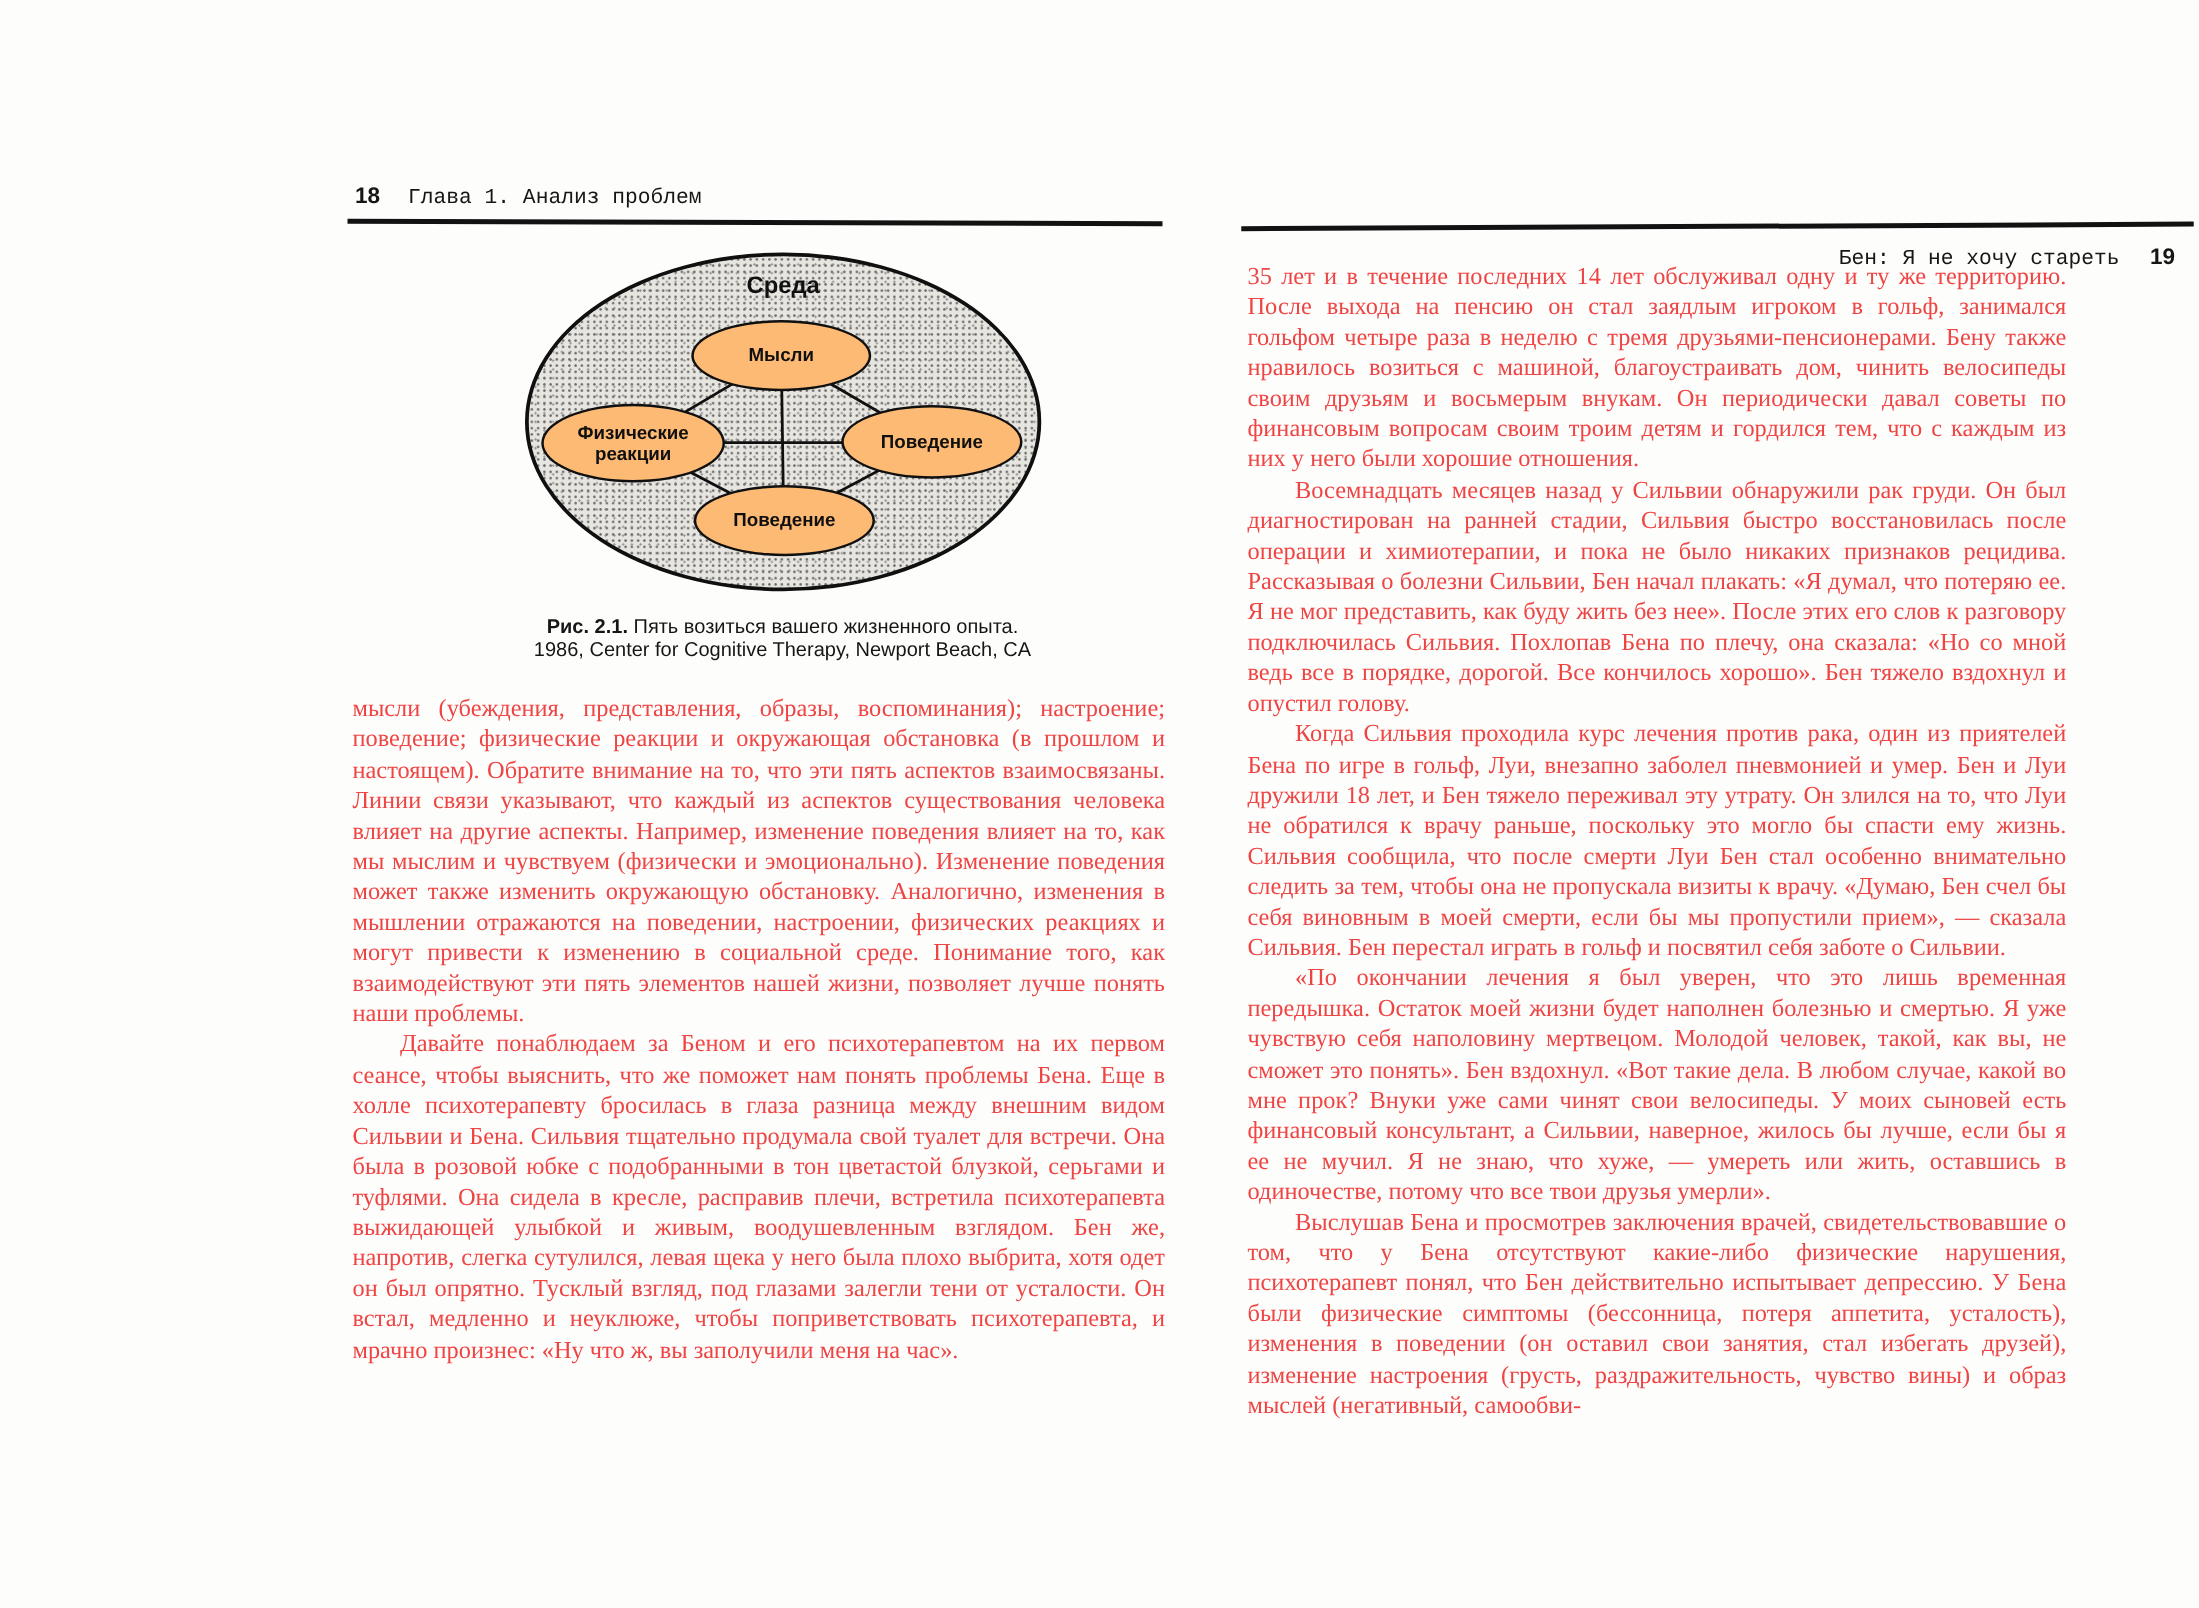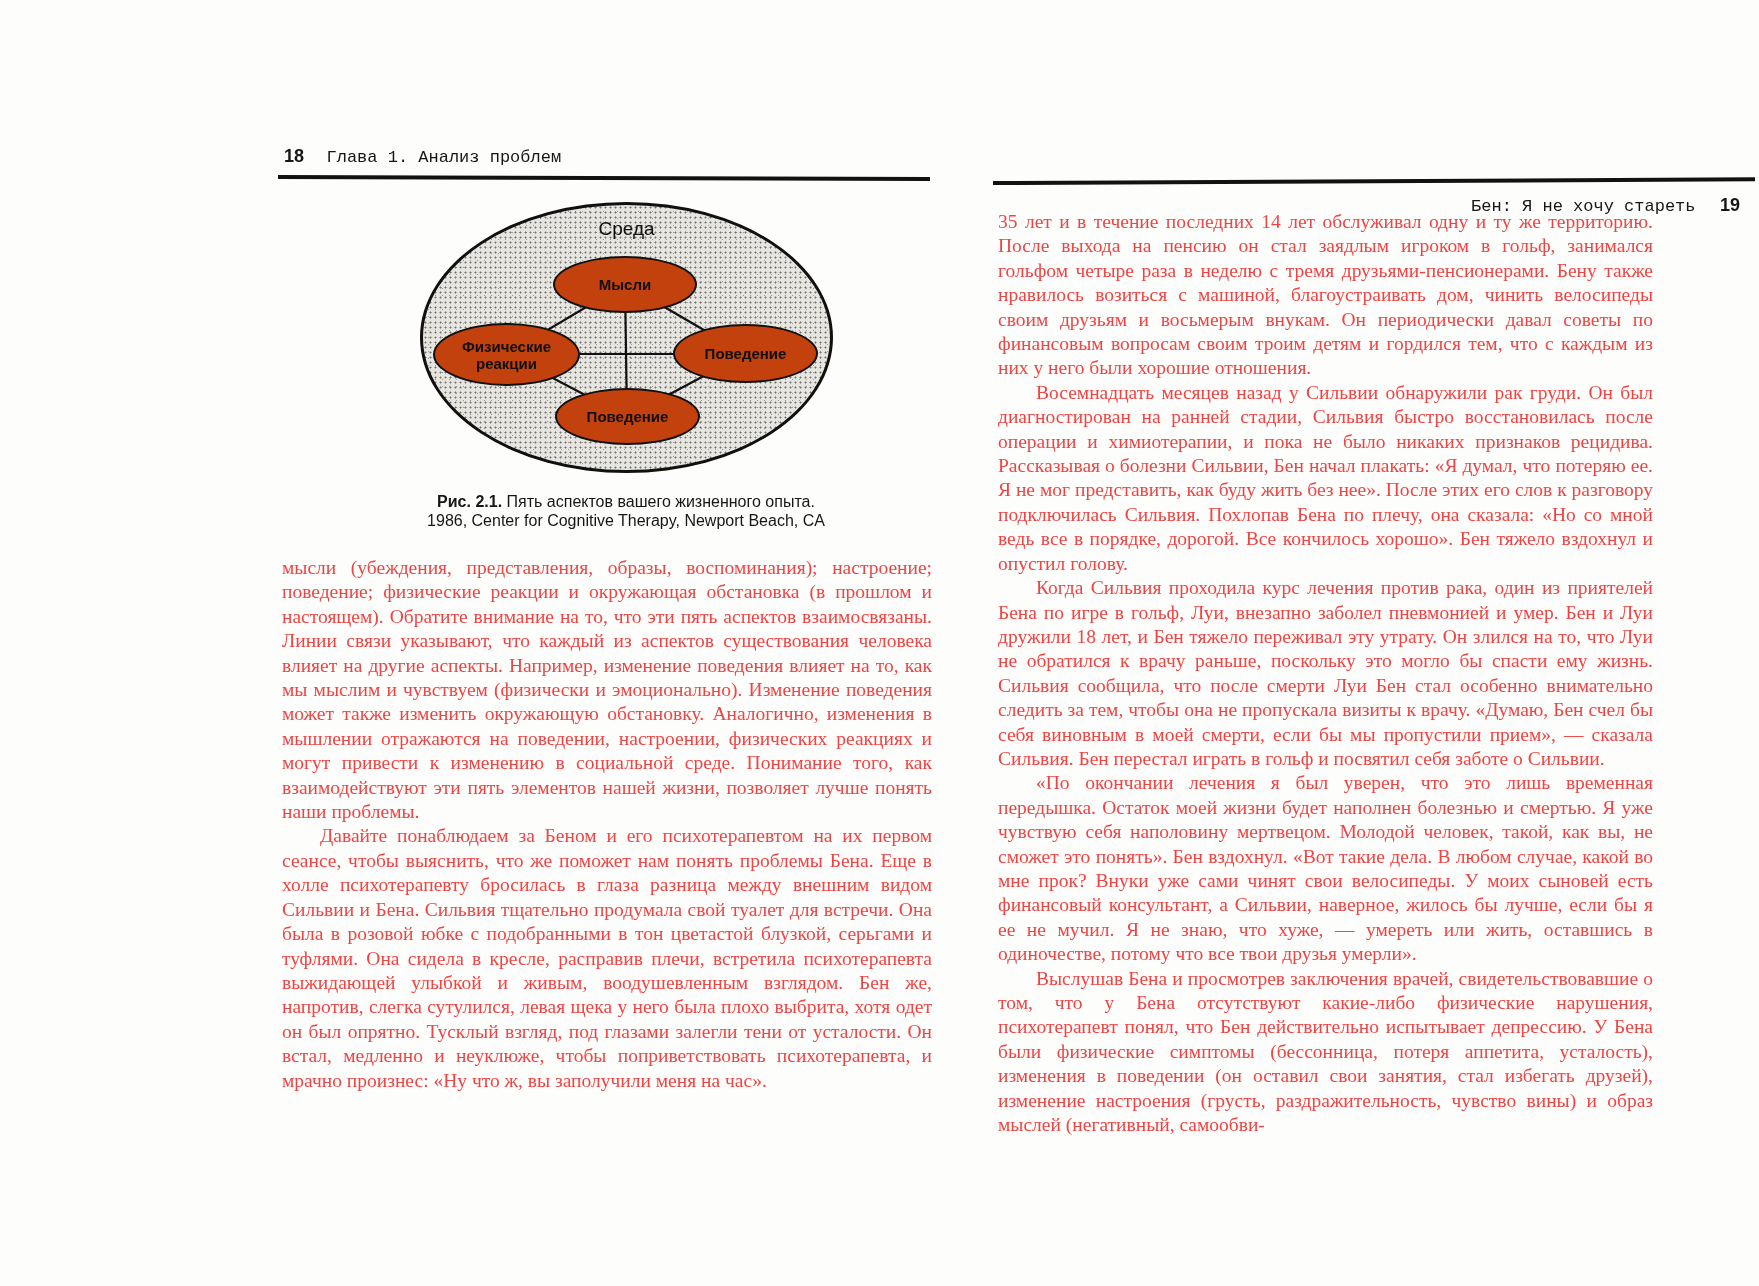--- a/index.html
+++ b/index.html
@@ -32,25 +32,25 @@
     box-sizing:border-box;
     background-color:#e7e5e0;
     background-image:
       radial-gradient(#6f6f6f 0.9px, transparent 1.1px),
       radial-gradient(#9a9a9a 0.8px, transparent 1px);
     background-size:5px 5px,7px 7px;
     background-position:0 0,2px 3px;
   }
   #env-label{
     position:absolute;left:0;right:0;top:16px;text-align:center;
-    font-family:"Liberation Sans",sans-serif;font-weight:normal;font-size:19px;color:#101010;
+    font-family:"Liberation Sans",sans-serif;font-weight:bold;font-size:19px;color:#101010;
   }
   .node{
     position:absolute;
-    background:#c2410c;
+    background:#fdba74;
     border:2.5px solid #101010;border-radius:50%;
     box-sizing:border-box;
     display:flex;align-items:center;justify-content:center;text-align:center;
     font-family:"Liberation Sans",sans-serif;font-weight:bold;font-size:15px;line-height:17px;color:#101010;
     padding:2px 6px;
   }
   #node-thoughts {left:133px;top:54px; width:144px;height:57px;}
   #node-physical {left:13px; top:121px;width:147px;height:63px;}
   #node-mood     {left:253px;top:122px;width:145px;height:59px;}
   #node-behavior {left:135px;top:186px;width:145px;height:57px;}
@@ -104,21 +104,21 @@
       <line x1="207" y1="215" x2="325" y2="152"></line>
     </g>
   </svg>
   <div class="node" id="node-thoughts">Мысли</div>
   <div class="node" id="node-physical">Физические реакции</div>
   <div class="node" id="node-mood">Поведение</div>
   <div class="node" id="node-behavior">Поведение</div>
 </div>
 
 <div id="figure-caption">
-  <div><span class="cap-bold">Рис. 2.1.</span><span> Пять аспектов вашего жизненного опыта.</span></div>
+  <div><span class="cap-bold">Рис. 2.1.</span><span> Пять возиться вашего жизненного опыта.</span></div>
   <div>1986, Center for Cognitive Therapy, Newport Beach, CA</div>
 </div>
 
 <div class="page-body" id="left-body">
     <p>мысли (убеждения, представления, образы, воспоминания); настроение; поведение; физические реакции и окружающая обстановка (в прошлом и настоящем). Обратите внимание на то, что эти пять аспектов взаимосвязаны. Линии связи указывают, что каждый из аспектов существования человека влияет на другие аспекты. Например, изменение поведения влияет на то, как мы мыслим и чувствуем (физически и эмоционально). Изменение поведения может также изменить окружающую обстановку. Аналогично, изменения в мышлении отражаются на поведении, настроении, физических реакциях и могут привести к изменению в социальной среде. Понимание того, как взаимодействуют эти пять элементов нашей жизни, позволяет лучше понять наши проблемы.</p>
     <p class="indent">Давайте понаблюдаем за Беном и его психотерапевтом на их первом сеансе, чтобы выяснить, что же поможет нам понять проблемы Бена. Еще в холле психотерапевту бросилась в глаза разница между внешним видом Сильвии и Бена. Сильвия тщательно продумала свой туалет для встречи. Она была в розовой юбке с подобранными в тон цветастой блузкой, серьгами и туфлями. Она сидела в кресле, расправив плечи, встретила психотерапевта выжидающей улыбкой и живым, воодушевленным взглядом. Бен же, напротив, слегка сутулился, левая щека у него была плохо выбрита, хотя одет он был опрятно. Тусклый взгляд, под глазами залегли тени от усталости. Он встал, медленно и неуклюже, чтобы поприветствовать психотерапевта, и мрачно произнес: «Ну что ж, вы заполучили меня на час».</p>
   </div>
 
 <div class="page-body" id="right-body">
     <p>35 лет и в течение последних 14 лет обслуживал одну и ту же территорию. После выхода на пенсию он стал заядлым игроком в гольф, занимался гольфом четыре раза в неделю с тремя друзьями-пенсионерами. Бену также нравилось возиться с машиной, благоустраивать дом, чинить велосипеды своим друзьям и восьмерым внукам. Он периодически давал советы по финансовым вопросам своим троим детям и гордился тем, что с каждым из них у него были хорошие отношения.</p>

